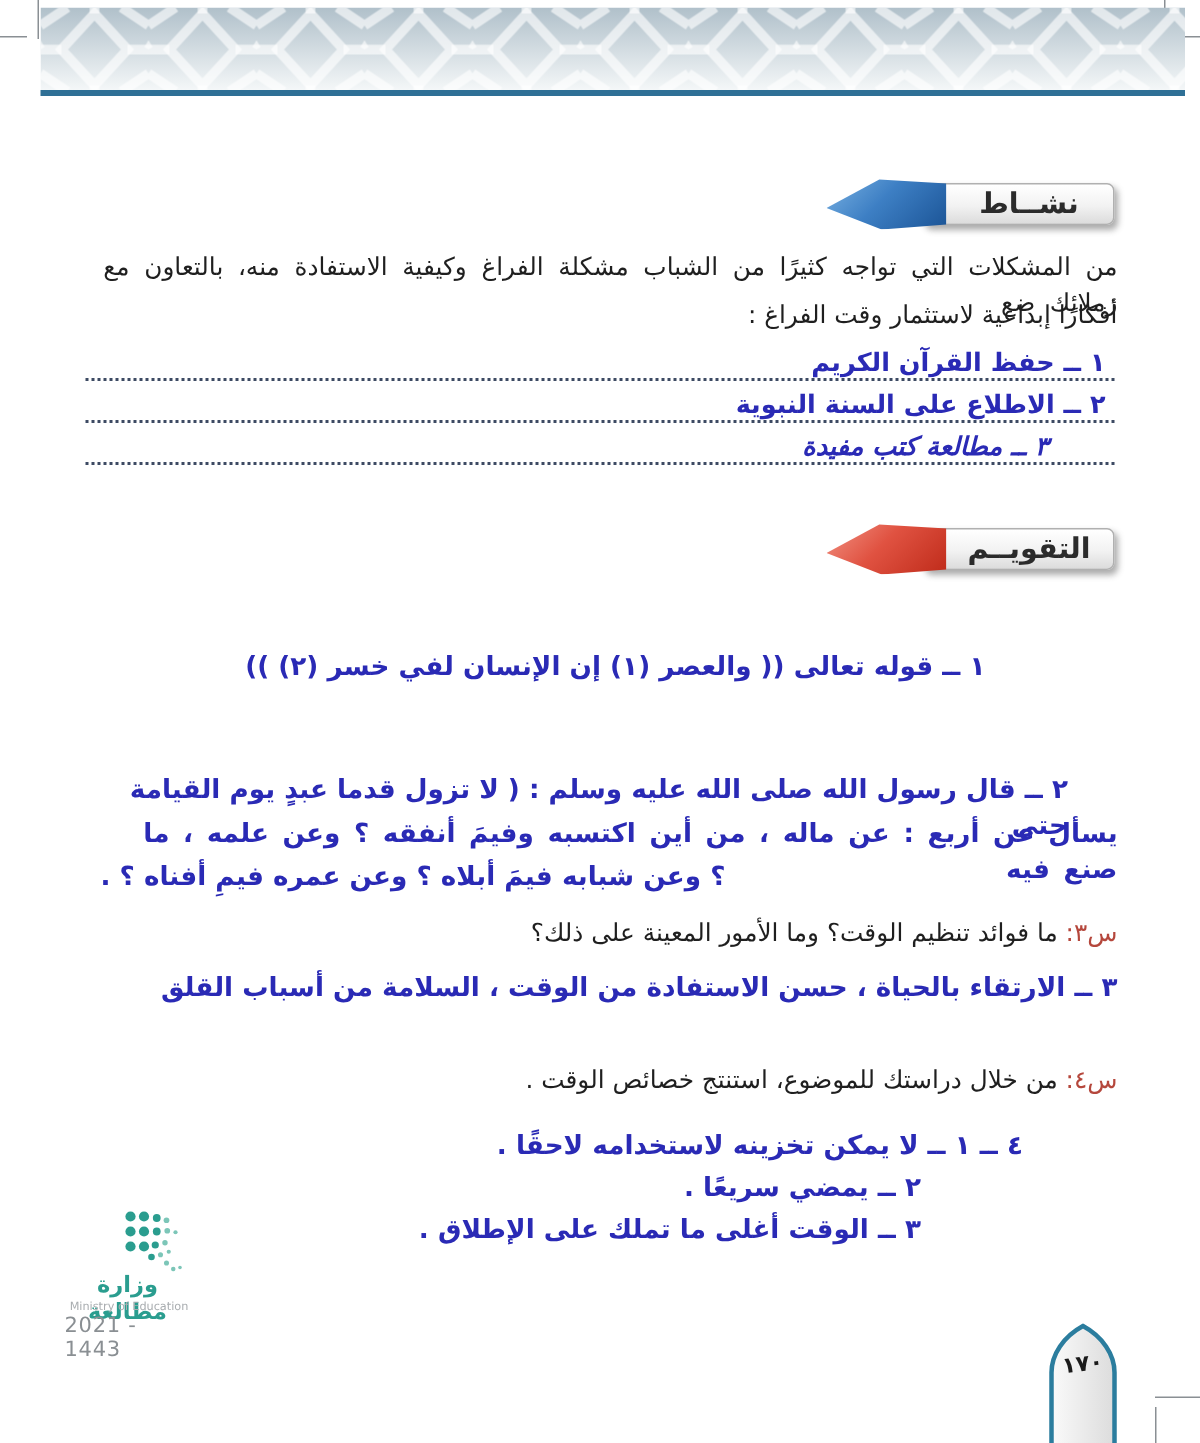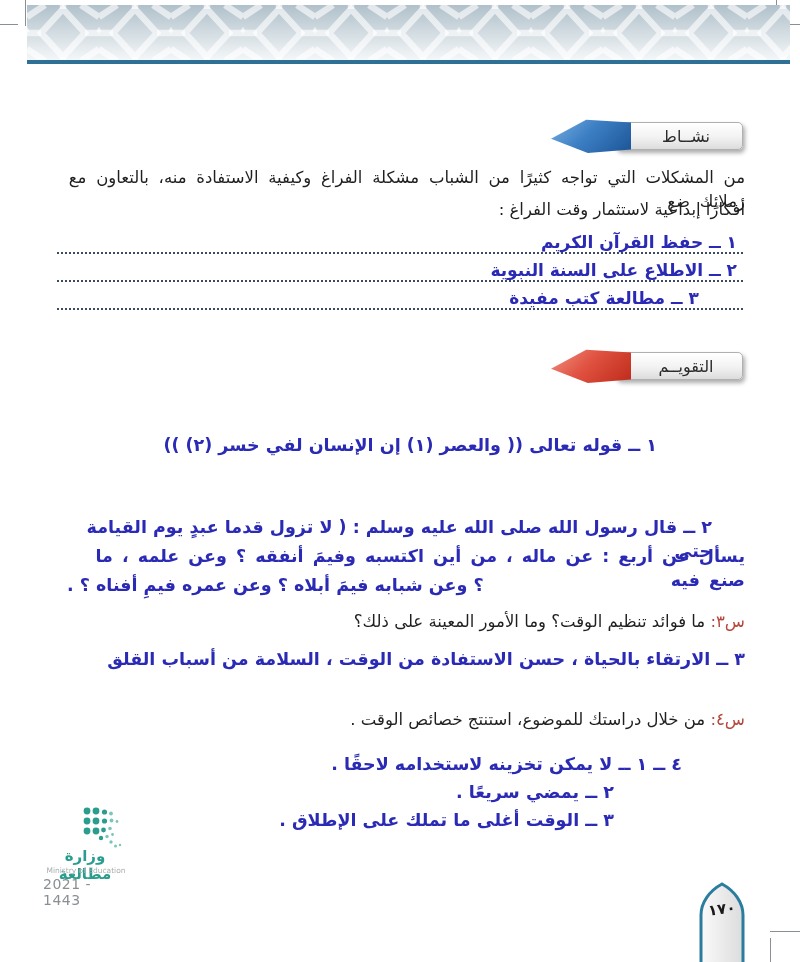--- a/index.html
+++ b/index.html
@@ -20,21 +20,21 @@
   
   .banner { position:absolute; width:210px; height:30px; }
   .banner .box {
     position:absolute; right:0; top:1px; width:128px; height:28px;
     background:linear-gradient(180deg,#ffffff 0%,#f2f2f2 55%,#dcdcdc 100%);
     border:1px solid #b0b0b0; border-radius:5px;
     box-shadow:2px 3px 4px rgba(70,70,70,.45);
     display:flex; align-items:center; justify-content:center;
     padding-left:14px;
   }
-  .banner .label { font-weight:normal; font-size:16px; color:#2b2b2b; letter-spacing:.5px; }
+  .banner .label { font-weight:bold; font-size:19px; color:#2b2b2b; letter-spacing:.5px; }
   .banner .arrow {
     position:absolute; right:112px; top:-2px; width:80px; height:34px;
     clip-path:polygon(0% 58%, 44% 2%, 100% 10%, 100% 90%, 46% 100%);
     box-shadow:2px 3px 3px rgba(70,70,70,.4);
   }
   .arrow.blue { background:linear-gradient(135deg,#79b1e2 0%,#3d7fc4 45%,#1b5496 100%); }
   .arrow.red  { background:linear-gradient(135deg,#f29384 0%,#e05241 45%,#bf2b1a 100%); }
   
   .tline { position:absolute; left:55px; right:55px; direction:rtl; text-align:right;
            font-size:16.5px; color:#1f1f1f; line-height:24px; }
@@ -43,21 +43,21 @@
   .qlabel { color:#b5473c; }
   .ansline { position:absolute; left:55px; right:55px; direction:rtl; text-align:right;
              font-weight:bold; color:#2a2ab5; font-size:17.5px; line-height:24px; }
   .align-left { text-align:left; }
   
   .act-row { position:absolute; left:57px; right:57px; height:28px; direction:rtl; }
   .act-row .dotline { position:absolute; left:0; right:0; bottom:3px;
                       border-bottom:2.5px dotted #3d4a63; }
   .act-row .act-text { position:absolute; right:6px; top:0; font-weight:bold;
                        color:#2a2ab5; font-size:17px; line-height:26px; }
-  .act-row.indent .act-text { right:44px; }
+  .act-row.indent .act-text { right:44px;font-style:italic; }
   
   .logo-ar { position:absolute; left:40px; top:847px; width:90px; text-align:center;
              color:#2a9d8f; font-weight:bold; font-size:15px; direction:rtl; }
   .logo-en { position:absolute; left:40px; top:866px; width:92px; text-align:center;
              color:#a9adb0; font-size:7.5px; direction:ltr; }
   .logo-years { position:absolute; left:43px; top:876px; width:86px; text-align:left;
                 color:#8a8f93; font-size:14px; direction:ltr; letter-spacing:.5px; }
 </style>
 </head>
 <body>

